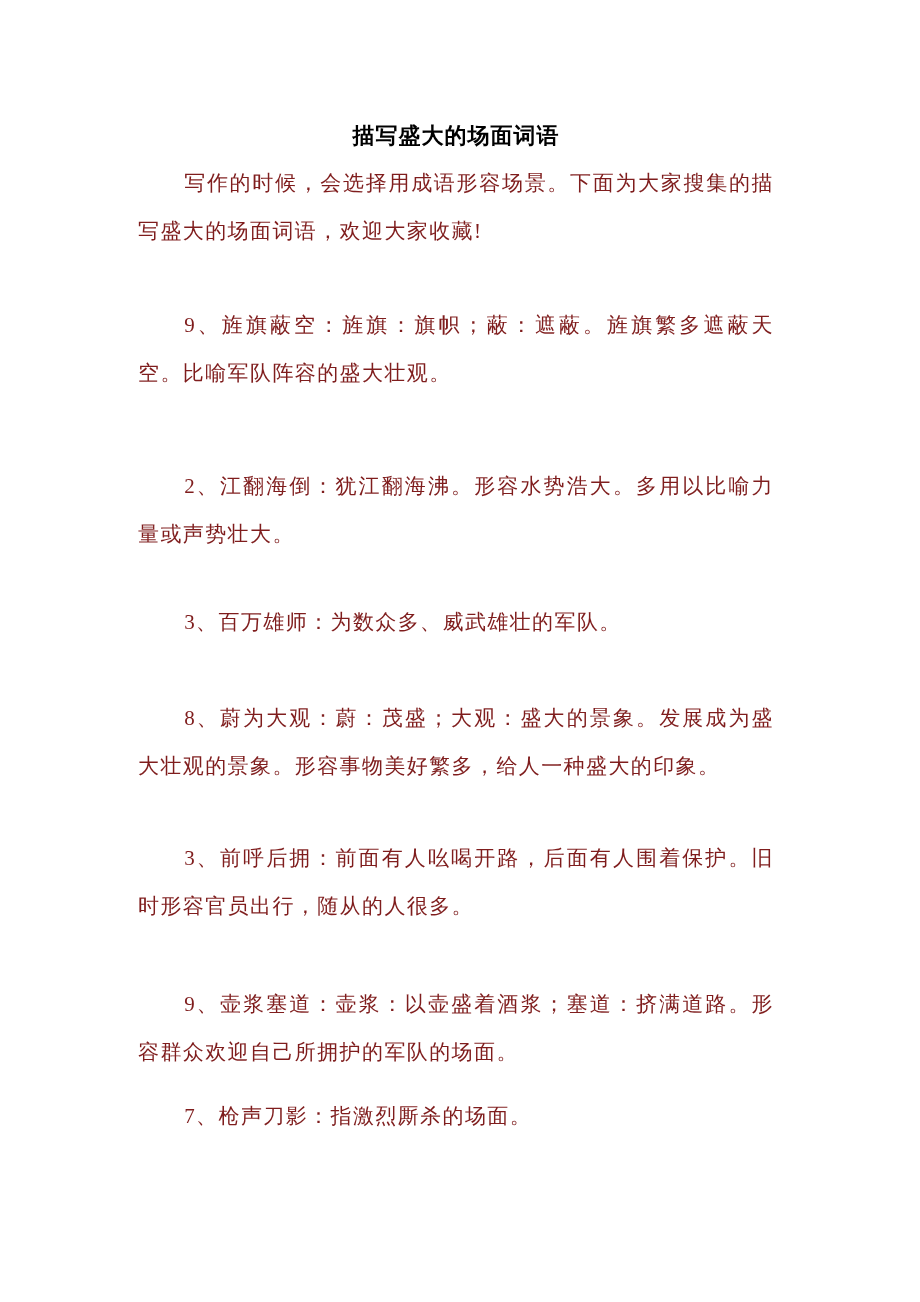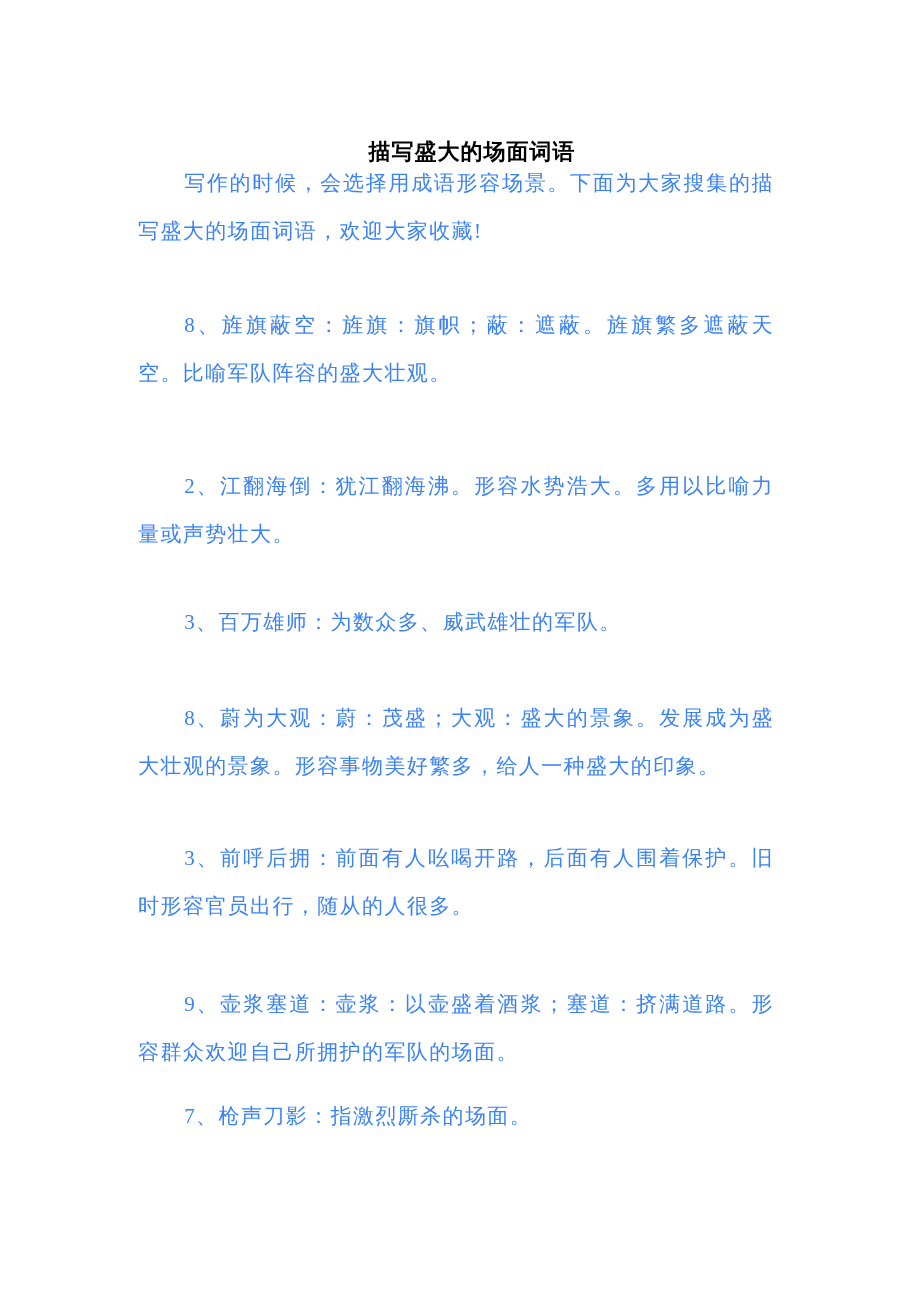--- a/index.html
+++ b/index.html
@@ -25,46 +25,46 @@
       left: 0;
       top: 118px;
       width: 636px;
       text-align: center;
       font-family: "DejaVu Sans", "Liberation Sans", sans-serif;
       font-weight: bold;
       font-size: 22px;
       line-height: 36px;
       letter-spacing: 1px;
       color: #000000;
-      margin: 16px;
+      margin: 0;
     }
     .para {
       position: absolute;
       left: 0;
       width: 636px;
       margin: 0;
       font-family: "Liberation Serif", "DejaVu Serif", serif;
       font-size: 21px;
       line-height: 48px;
       letter-spacing: 1.4px;
       text-indent: 2.2em;
-      color: #3b82f6;
+      color: #7f1d1d;
       text-align: justify;
       word-break: break-all;
     }
   </style>
 </head>
 <body>
 
 <div class="page">
   <h1 class="title">描写盛大的场面词语</h1>
 
   <p class="para" style="top:159px;">写作的时候，会选择用成语形容场景。下面为大家搜集的描写盛大的场面词语，欢迎大家收藏!</p>
 
-  <p class="para" style="top:301px;">8、旌旗蔽空：旌旗：旗帜；蔽：遮蔽。旌旗繁多遮蔽天空。比喻军队阵容的盛大壮观。</p>
+  <p class="para" style="top:301px;">9、旌旗蔽空：旌旗：旗帜；蔽：遮蔽。旌旗繁多遮蔽天空。比喻军队阵容的盛大壮观。</p>
 
   <p class="para" style="top:462px;">2、江翻海倒：犹江翻海沸。形容水势浩大。多用以比喻力量或声势壮大。</p>
 
   <p class="para" style="top:598px;">3、百万雄师：为数众多、威武雄壮的军队。</p>
 
   <p class="para" style="top:694px;">8、蔚为大观：蔚：茂盛；大观：盛大的景象。发展成为盛大壮观的景象。形容事物美好繁多，给人一种盛大的印象。</p>
 
   <p class="para" style="top:834px;">3、前呼后拥：前面有人吆喝开路，后面有人围着保护。旧时形容官员出行，随从的人很多。</p>
 
   <p class="para" style="top:980px;">9、壶浆塞道：壶浆：以壶盛着酒浆；塞道：挤满道路。形容群众欢迎自己所拥护的军队的场面。</p>

